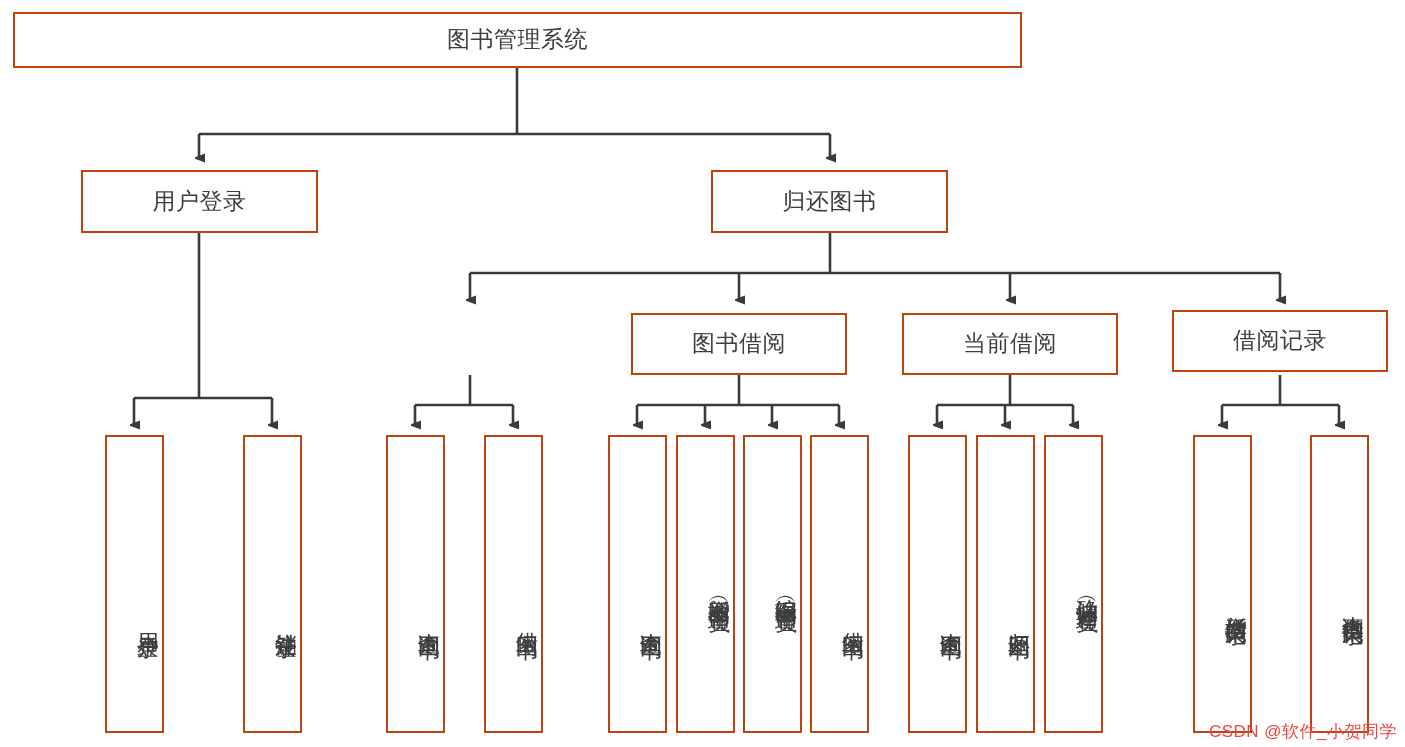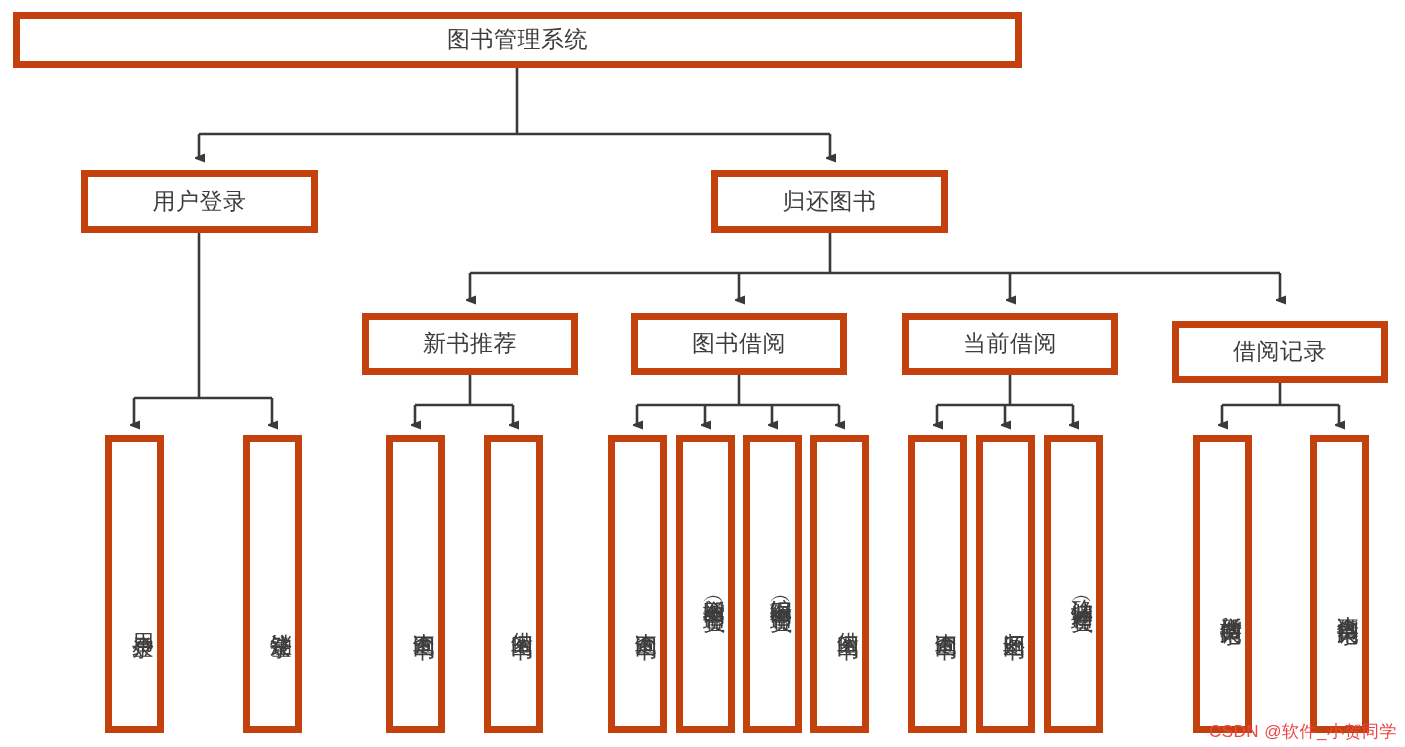--- a/index.html
+++ b/index.html
@@ -21,21 +21,21 @@
     position: absolute;
     left: 0;
     top: 0;
     width: 1405px;
     height: 747px;
     pointer-events: none;
   }
   .node {
     position: absolute;
     box-sizing: border-box;
-    border: 7px solid #c2410c;
+    border: 2px solid #c2410c;
     background: #ffffff;
     color: #3d3d3d;
     display: flex;
     align-items: center;
     justify-content: center;
     text-align: right;
     z-index: 2;
   }
   .node-h {
     font-size: 23px;
@@ -129,30 +129,27 @@
     <span>图书管理系统</span>
   </div>
 
   <div class="node node-h" style="left:81px; top:170px; width:237px; height:63px;">
     <span>用户登录</span>
   </div>
   <div class="node node-h" style="left:711px; top:170px; width:237px; height:63px;">
     <span>归还图书</span>
   </div>
 
-  <div class="node node-h" style="left:362px; top:313px; width:216px; height:62px;">
-    <span>新书推荐</span>
-  </div>
   <div class="node node-h" style="left:631px; top:313px; width:216px; height:62px;">
     <span>图书借阅</span>
   </div>
   <div class="node node-h" style="left:902px; top:313px; width:216px; height:62px;">
     <span>当前借阅</span>
   </div>
-  <div class="node node-h" style="left:1172px; top:321px; width:216px; height:62px;">
+  <div class="node node-h" style="left:1172px; top:310px; width:216px; height:62px;">
     <span>借阅记录</span>
   </div>
 
   <div class="node node-v root-gap" style="left:105px; top:435px; width:59px; height:298px;">
     <span>用户登录</span>
   </div>
   <div class="node node-v root-gap" style="left:243px; top:435px; width:59px; height:298px;">
     <span>注销登录</span>
   </div>
 

